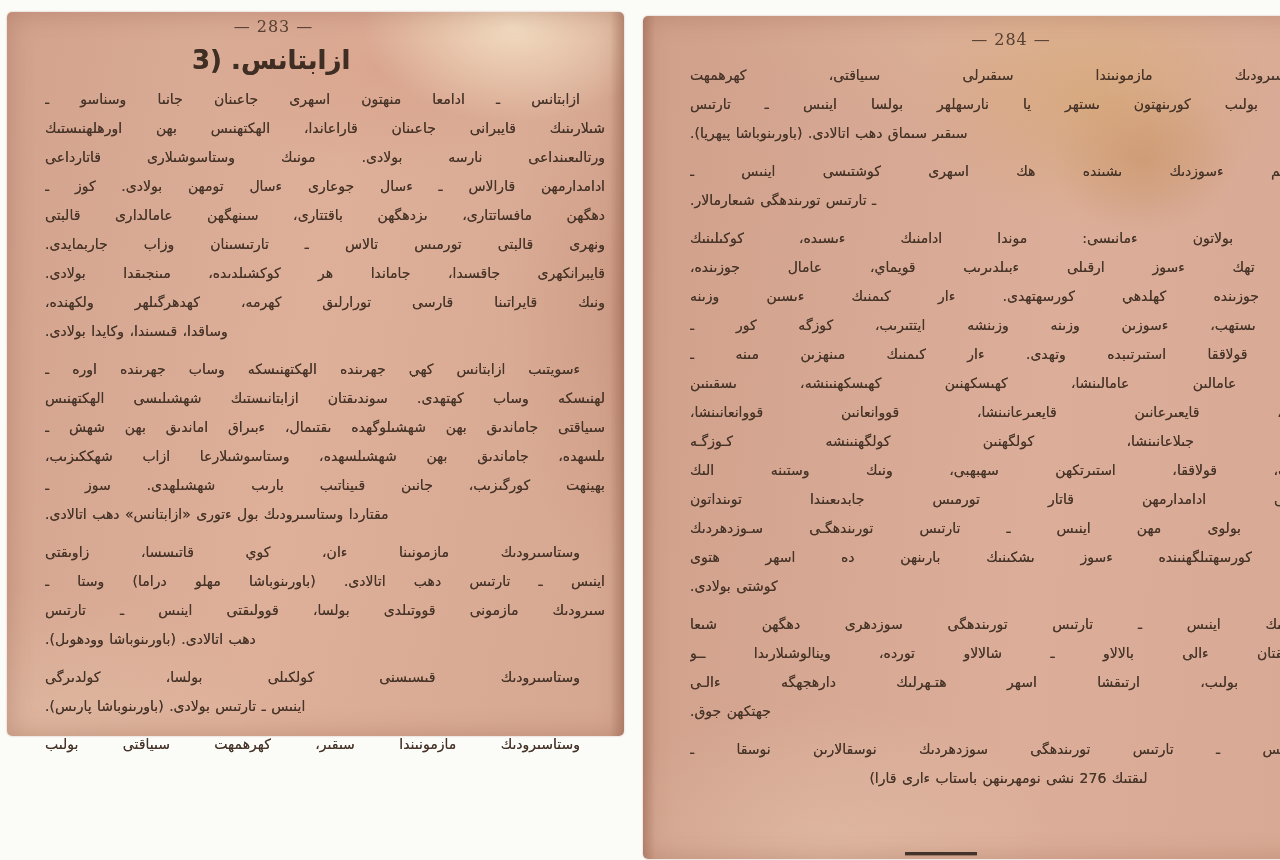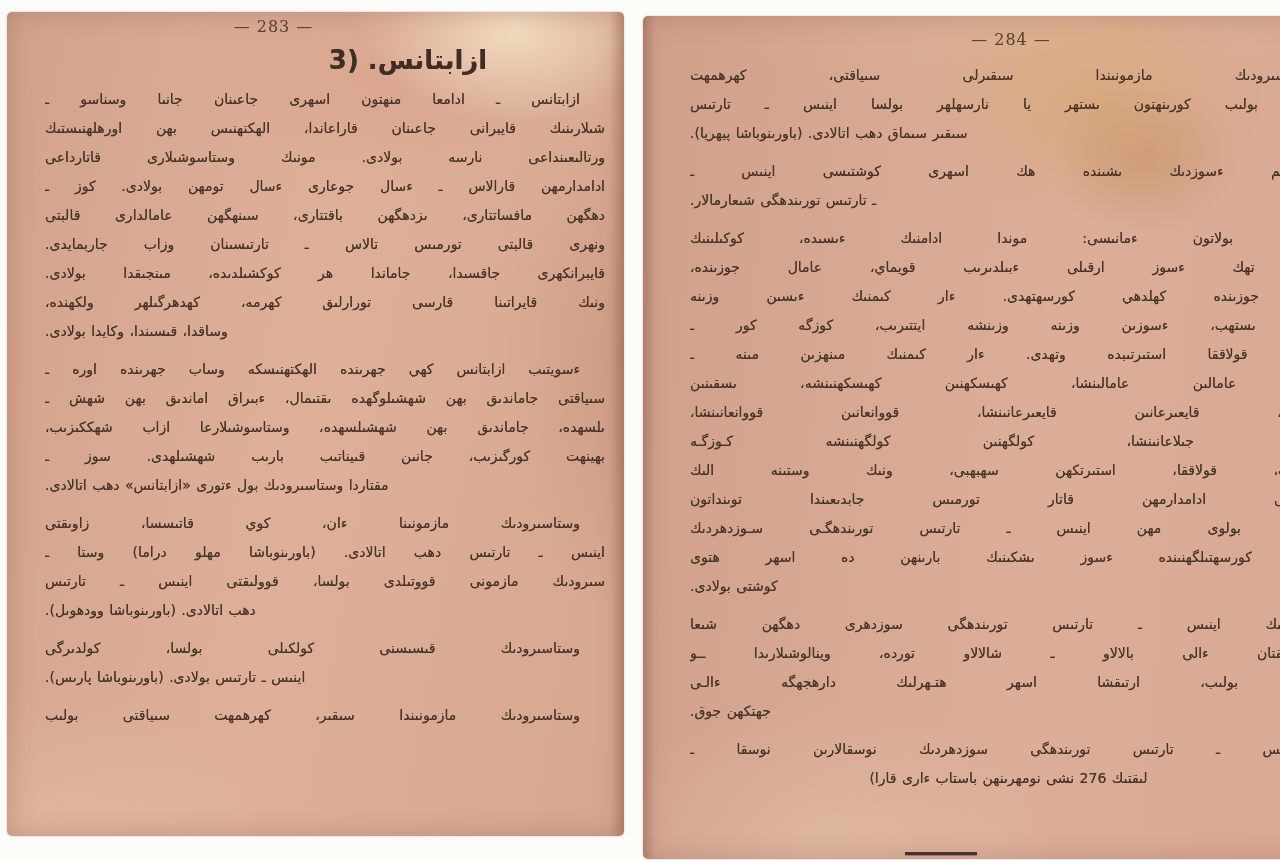--- a/index.html
+++ b/index.html
@@ -6,21 +6,21 @@
   body{
     width:1280px;height:860px;overflow:hidden;
     background:#fbfbf8;
     font-family:"DejaVu Sans", sans-serif;
   }
   .scan{position:relative;width:1280px;height:860px;}
 
   .page{position:absolute;border-radius:5px;}
 
   .page-left{
-    left:7px;top:12px;width:617px;height:824px;
+    left:7px;top:12px;width:617px;height:724px;
     background:
       linear-gradient(to left, rgba(110,60,40,.28), rgba(110,60,40,0) 14px),
       radial-gradient(150px 95px at 82% 2%, rgba(246,228,200,.85), rgba(246,228,200,0)),
       radial-gradient(170px 110px at 60% 8%, rgba(205,130,105,.22), rgba(205,130,105,0)),
       radial-gradient(120px 260px at 100% 42%, rgba(170,105,80,.18), rgba(170,105,80,0)),
       radial-gradient(220px 150px at 6% 100%, rgba(238,214,188,.30), rgba(238,214,188,0)),
       linear-gradient(100deg, #d2a28d, #deb09a 48%, #d5a690);
     box-shadow: inset 0 0 26px rgba(125,70,50,.30), 0 0 2px rgba(140,90,70,.40);
   }
   .page-right{
@@ -41,21 +41,20 @@
     color:#553f31;font-size:16px;letter-spacing:1px;
   }
   .page-left  .pagenum{padding-top:5px;transform:translateX(-42px);}
   .page-right .pagenum{padding-top:14px;transform:translateX(10px);}
 
   .heading{
     direction:ltr;
     margin:9px 0 10px 185px;
     font-size:26px;font-weight:bold;color:#3f2e23;
     text-shadow:0 0 .6px rgba(63,46,35,.65);
-    text-align:center;
   }
   .heading .hw{direction:rtl;unicode-bidi:embed;}
 
   .text{
     direction:rtl;
     color:#463428;font-size:14px;
     text-shadow:0 0 .5px rgba(70,48,36,.75);
   }
   .page-left  .text{margin:8px 19px 0 38px;}
   .page-right .text{margin:12px 20px 0 47px;}
@@ -97,20 +96,21 @@
           <div class="line">ورتالىعىنداعى نارسه بولادى. مونىك وستاسوشىلارى قاتارداعى</div>
           <div class="line">ادامدارمهن قارالاس ـ ءسال جوعارى ءسال تومهن بولادى. كوز ـ</div>
           <div class="line">دهگهن مافساتتارى، ىزدهگهن باقتتارى، سىنهگهن عامالدارى قالبتى</div>
           <div class="line">ونهرى قالبتى تورمىس تالاس ـ تارتىسىنان وزاب جاربمايدى.</div>
           <div class="line">قايبرانكهرى جاقسىدا، جاماندا هر كوكشىلدىده، مىنجىقدا بولادى.</div>
           <div class="line">ونىك قايراتىنا قارسى تورارلىق كهرمه، كهدهرگىلهر ولكهنده،</div>
           <div class="line last">وساقدا، قىسىندا، وكايدا بولادى.</div>
         </div>
         <div class="para">
           <div class="line first">ءسويتىب ازابتانس كهي جهرىنده الهكتهنىسكه وساب جهرىنده اوره ـ</div>
+          <div class="line">لهنىسكه وساب كهتهدى. سوندىقتان ازابتانىستىك شهشىلىسى الهكتهنىس</div>
           <div class="line">سىياقتى جاماندىق بهن شهشىلوگهده ىقتىمال، ءبىراق اماندىق بهن شهش ـ</div>
           <div class="line">ىلسهده، جاماندىق بهن شهشىلسهده، وستاسوشىلارعا ازاب شهككىزىب،</div>
           <div class="line">بهينهت كورگىزىب، جانىن قىيناتىب بارىب شهشىلهدى. سوز ـ</div>
           <div class="line last">مقتاردا وستاسىرودىك بول ءتورى «ازابتانس» دهب اتالادى.</div>
         </div>
         <div class="para">
           <div class="line first">وستاسىرودىك مازمونىنا ءان، كوي قاتىسسا، زاوىقتى</div>
           <div class="line">اينىس ـ تارتىس دهب اتالادى. (باورىنوباشا مهلو دراما) وستا ـ</div>
           <div class="line">سىرودىك مازمونى قووتىلدى بولسا، قوولىقتى اينىس ـ تارتىس</div>
           <div class="line last">دهب اتالادى. (باورىنوباشا وودهوىل).</div>

